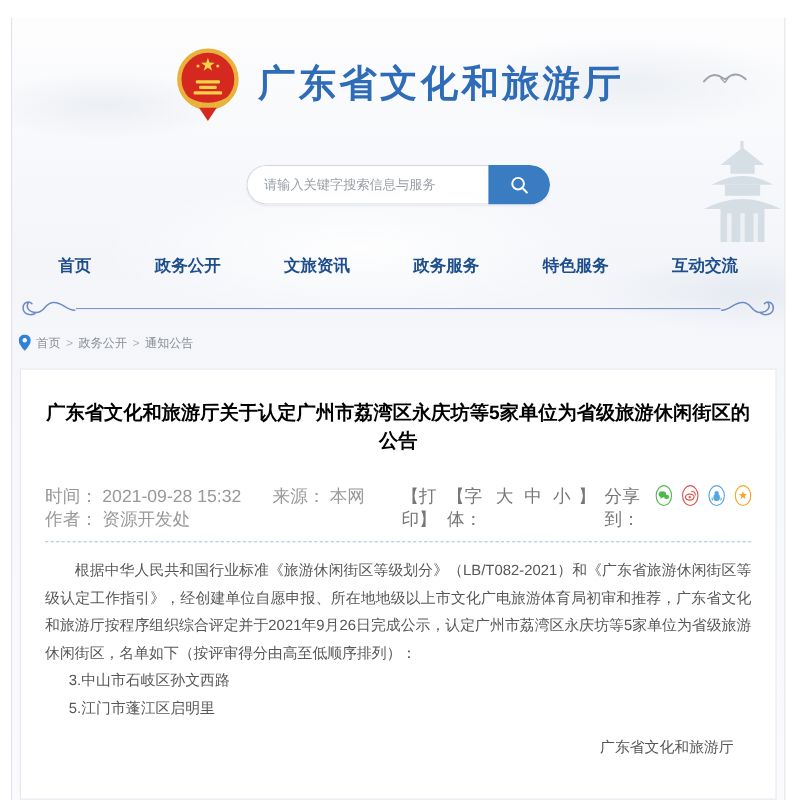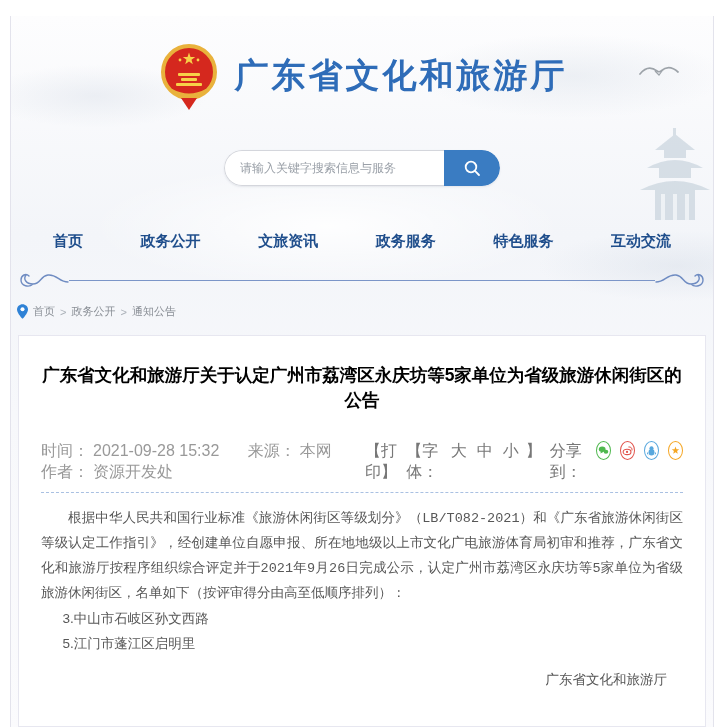--- a/index.html
+++ b/index.html
@@ -48,21 +48,21 @@
   .article-title{ margin-top:27px; text-align:center; font-size:17.5px; font-weight:bold; color:#000000; line-height:1.4; }
   .meta-row{ display:flex; justify-content:space-between; align-items:center; margin-top:29px; font-size:16px; color:#999; }
   .meta-left span{ margin-right:4px; }
   .meta-left .gap{ display:inline-block; width:16px; }
   .meta-right{ display:flex; align-items:flex-start; gap:4px; color:#777; }
   .meta-right .ctrl{ cursor:pointer; }
   .font-size-opt{ cursor:pointer; margin:0 3px; }
   .share-label{ margin-left:4px; }
   .share-ring{ display:inline-flex; align-items:center; justify-content:center; width:19px; height:19px; border-radius:50%; border:1px solid; margin-left:5px; cursor:pointer; background:#fff; }
   .dashed-sep{ border-top:1px dashed #a9c0e2; margin-top:9px; }
-  .article-body{ margin-top:13px; font-size:13.5px; color:#575757; line-height:25px; text-indent:2em; text-align:justify;font-family:Liberation Mono, monospace; }
+  .article-body{ margin-top:13px; font-size:13.5px; color:#575757; line-height:25px; text-indent:2em; text-align:justify; }
   .article-list{ font-size:13.5px; color:#575757; line-height:25px; text-indent:1.6em; }
   .article-list.first{ margin-top:5px; }
   .signature{ text-align:right; margin-top:15px; padding-right:16px; font-size:13.5px; color:#555; }
 </style>
 </head>
 <body>
 
 <div class="page">
 
   <svg class="decor-bird" width="44" height="18" viewBox="0 0 44 18">

